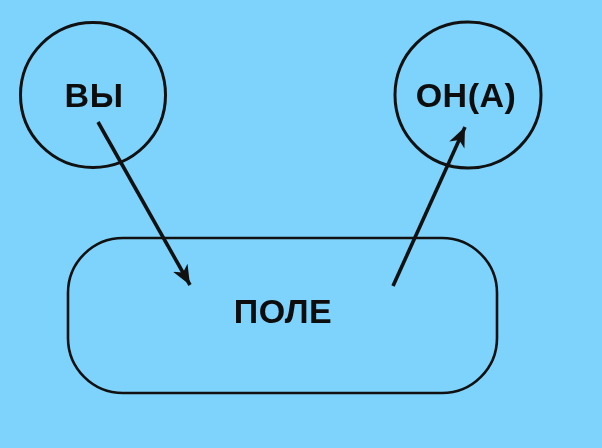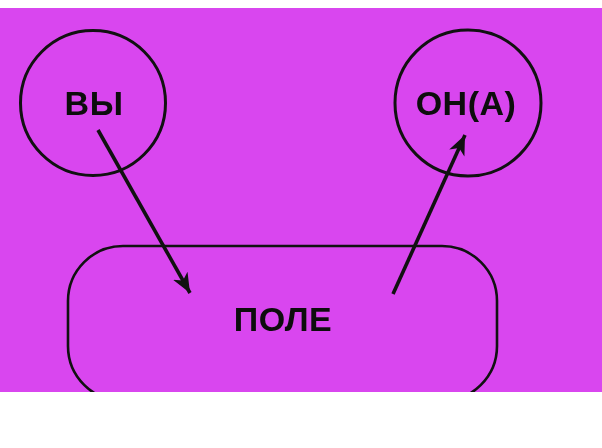--- a/index.html
+++ b/index.html
@@ -8,24 +8,23 @@
     background: #ffffff;
   }
   body {
     width: 602px;
     height: 448px;
     font-family: "Liberation Sans", sans-serif;
   }
   .diagram {
     position: relative;
     width: 602px;
-    height: 384px;
-    background: #d946ef;
+    height: 448px;
+    background: #7dd3fc;
     overflow: hidden;
-    margin-top: 8px;
   }
   .diagram svg {
     display: block;
   }
   .shape {
     fill: none;
     stroke: #111111;
   }
   .edge {
     stroke: #111111;

